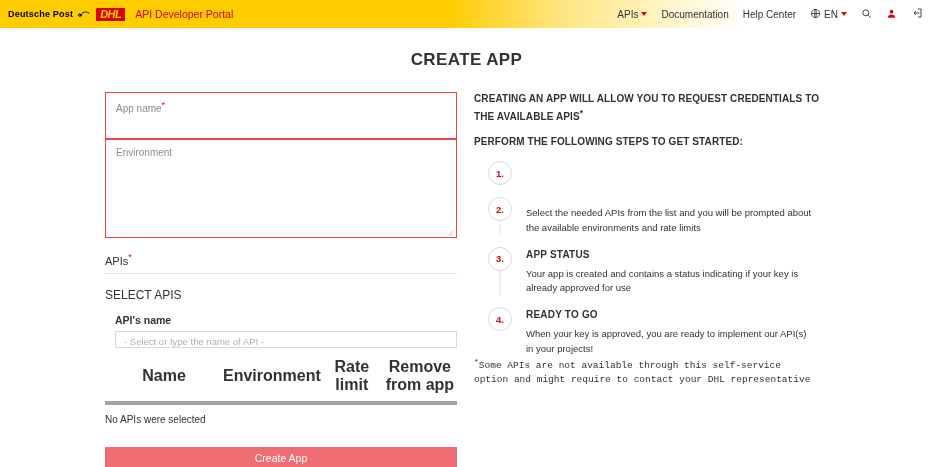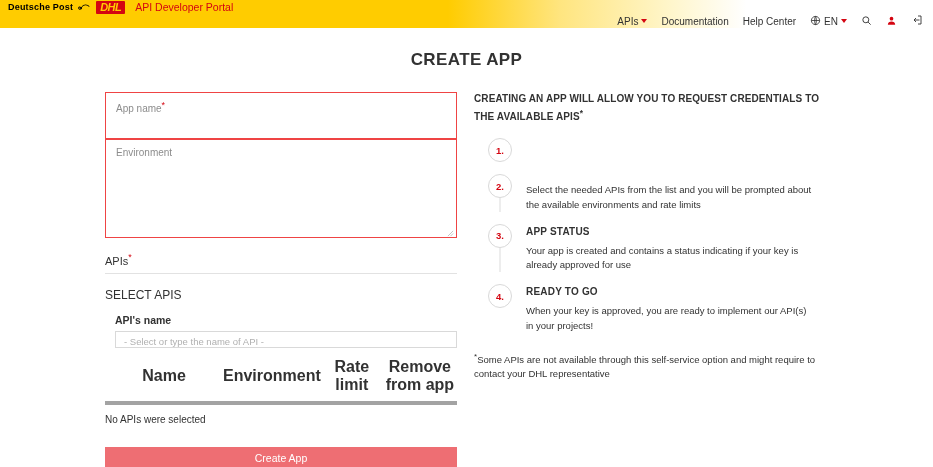--- a/index.html
+++ b/index.html
@@ -11,21 +11,20 @@
     font-family: "Liberation Sans", sans-serif;
   }
 
   
   .header {
     height: 28px;
     display: flex;
     align-items: stretch;
     background: linear-gradient(90deg, #ffcc00 0%, #ffcc00 48%, #ffe57f 60%, #fff6cc 72%, #ffffff 80%, #ffffff 100%);
     position: relative;
-    flex-direction: column;
   }
   .header-left {
     display: flex;
     align-items: center;
     height: 100%;
     padding-left: 8px;
     gap: 6px;
   }
   .dp-logo {
     display: flex;
@@ -263,25 +262,25 @@
     letter-spacing: 0.2px;
   }
   .step-desc {
     margin-top: 7px;
     font-size: 9.5px;
     color: #323232;
     line-height: 1.5;
     max-width: 290px;
   }
   .footnote {
-    margin-top: 18px;
     font-size: 9.5px;
     color: #323232;
     line-height: 1.5;
     max-width: 345px;
+    font-family: Liberation Mono, monospace;
   }
   .footnote sup { font-size: 8px; }
 </style>
 </head>
 <body>
 
 <div class="header">
   <div class="header-left">
     <span class="dp-logo">
       <span>Deutsche Post</span>
@@ -397,20 +396,21 @@
 
     <div class="btn-create">
       <span>Create App</span>
     </div>
   </div>
 
   <div class="col-right">
     <div class="intro">
       <span>CREATING AN APP WILL ALLOW YOU TO REQUEST CREDENTIALS TO THE AVAILABLE APIS</span><sup>*</sup>
     </div>
+    <div class="intro2">PERFORM THE FOLLOWING STEPS TO GET STARTED:</div>
 
     <div class="steps">
 
       <div class="step">
         <div class="bullet-col">
           <div class="bullet">1.</div>
           <div class="connector"></div>
         </div>
       </div>
 

